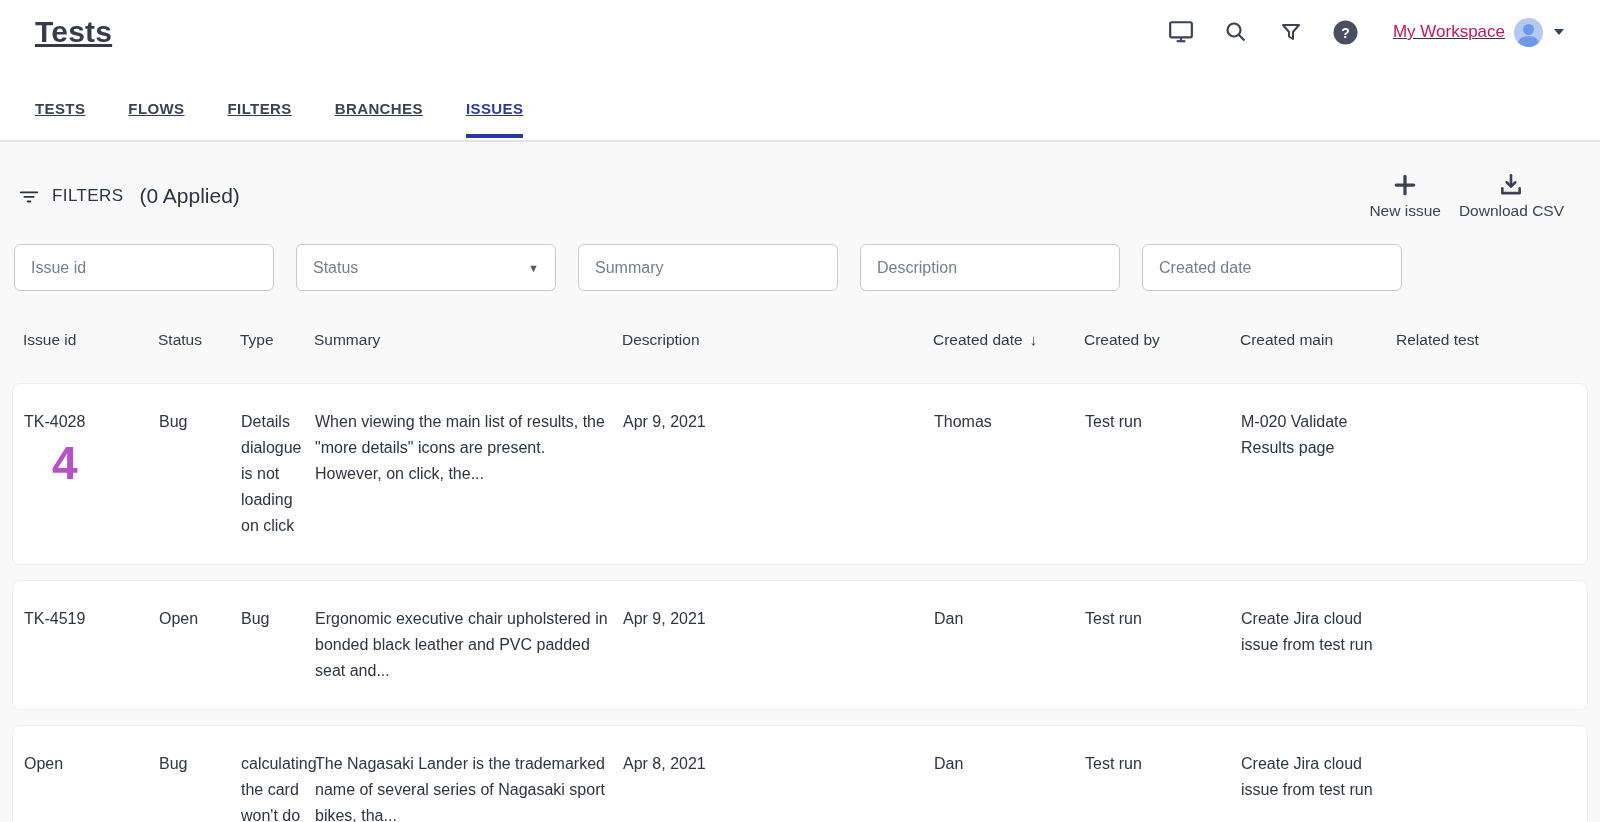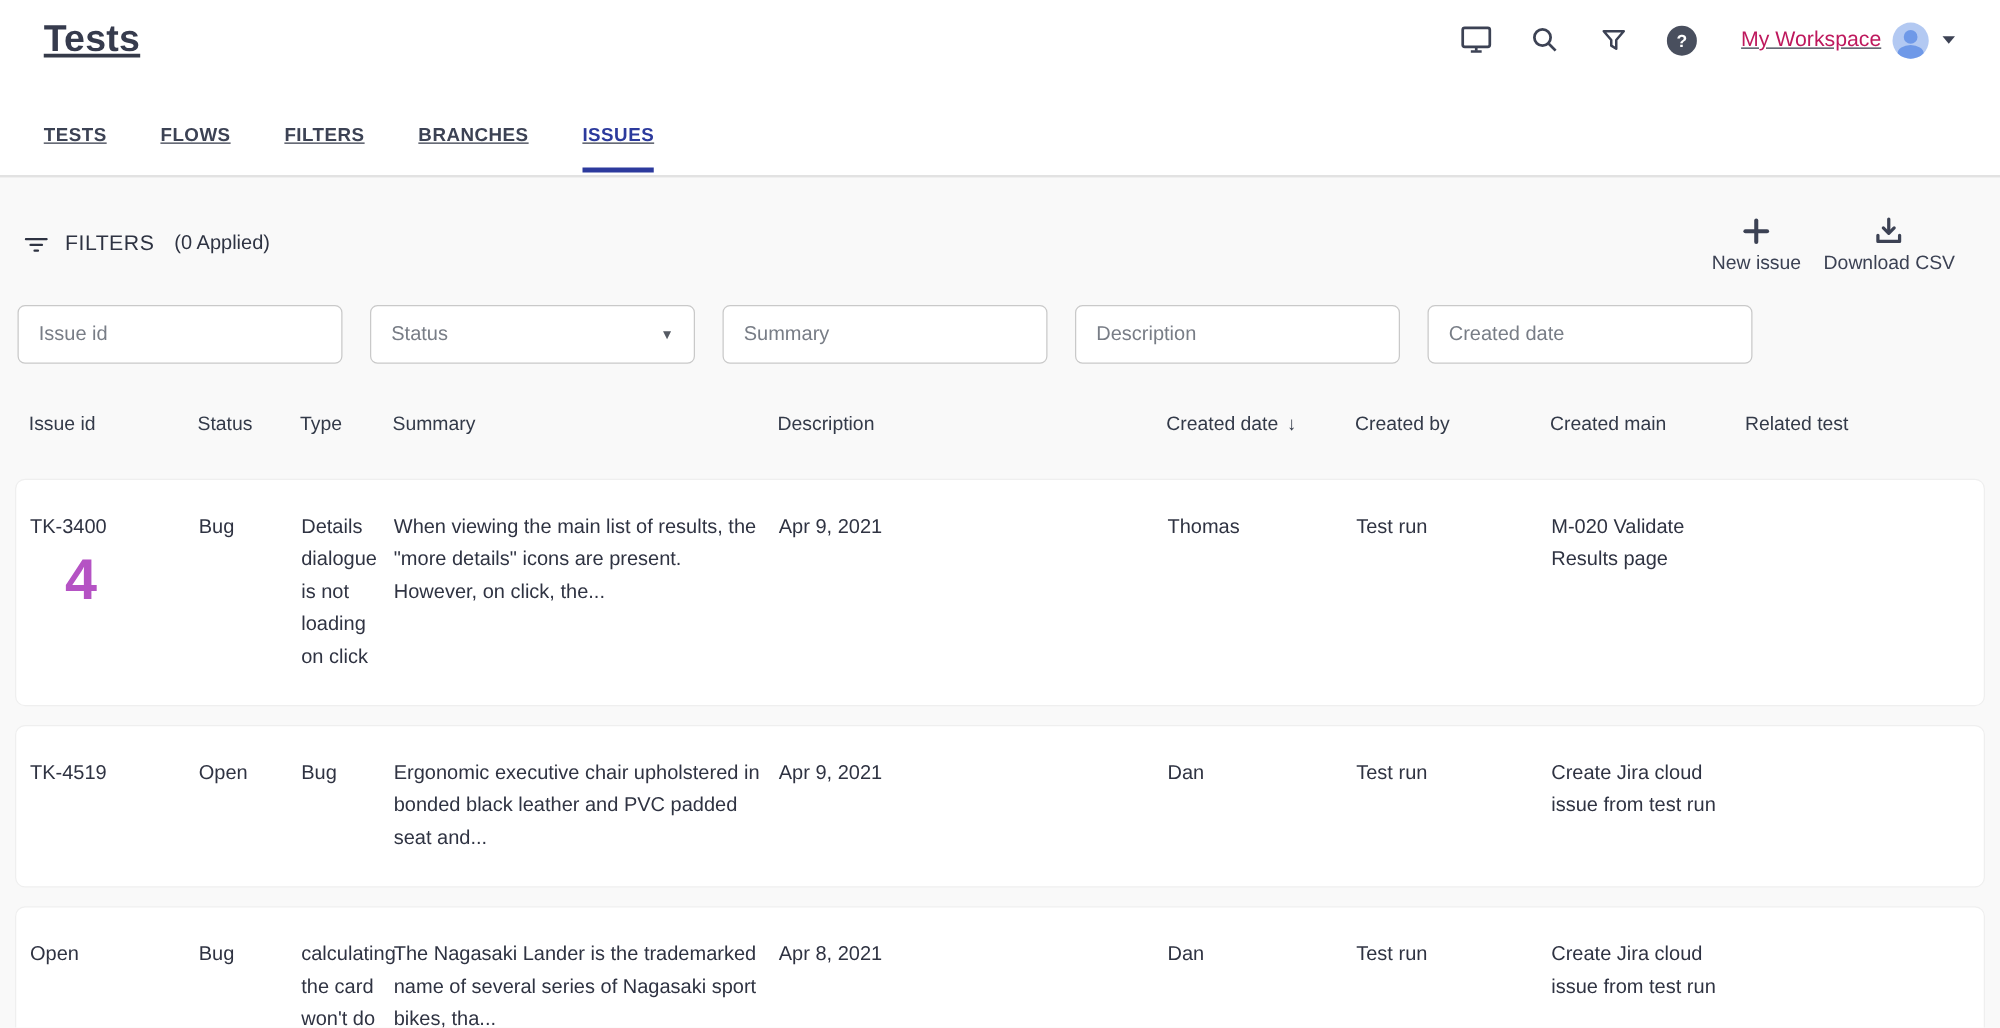--- a/index.html
+++ b/index.html
@@ -31,21 +31,21 @@
   .caret-down{width:0;height:0;border-left:5px solid transparent;border-right:5px solid transparent;border-top:6px solid #3c4254;margin-left:2px;}
 
   .tabs{display:flex;gap:43px;margin-top:42px;}
   .tab{font-size:15px;font-weight:700;letter-spacing:.4px;color:#3c4254;padding-bottom:17px;cursor:pointer;border-bottom:4px solid transparent;}
   .tab.active{color:var(--accent);border-bottom-color:var(--accent);}
 
   
   .filters-bar{display:flex;justify-content:space-between;align-items:flex-start;padding:30px 36px 0 18px;}
   .filters-toggle{display:flex;align-items:center;gap:12px;cursor:pointer;margin-top:12px;}
   .filters-text{font-size:17px;color:#2e3342;letter-spacing:.4px;}
-  .filters-applied{font-size:16px;color:#2e3342;margin-left:4px;}
+  .filters-applied{font-size:21px;color:#2e3342;margin-left:4px;}
   .filter-actions{display:flex;gap:18px;}
   .action-btn{display:flex;flex-direction:column;align-items:center;gap:4px;cursor:pointer;}
   .action-btn .label{font-size:15.5px;color:#3c4254;}
 
   .filter-inputs{display:flex;gap:22px;padding:24px 14px 0;}
   .filter-input{width:260px;height:47px;border:1px solid var(--input-border);border-radius:6px;background:#fff;
     font-family:"Liberation Sans",sans-serif;font-size:16px;color:#333;padding:0 16px;outline:none;}
   .filter-input::placeholder{color:var(--placeholder);opacity:1;}
   .filter-select{width:260px;height:47px;border:1px solid var(--input-border);border-radius:6px;background:#fff;
     display:flex;align-items:center;justify-content:space-between;padding:0 16px;cursor:pointer;}
@@ -183,21 +183,21 @@
     </div>
   <div class="th">
       <span>Related test</span>
     </div>
 </div>
 
 <div class="cards">
 
   <div class="card grid">
     <div class="cell">
-      <span>TK-3400</span>
+      <span>TK-4028</span>
       <div class="marker">4</div>
     </div>
     <div class="cell">Bug</div>
     <div class="cell">Details dialogue is not loading on click</div>
     <div class="cell">When viewing the main list of results, the "more details" icons are present. However, on click, the...</div>
     <div class="cell">Apr 9, 2021</div>
     <div class="cell">Thomas</div>
     <div class="cell">Test run</div>
     <div class="cell">M-020 Validate Results page</div>
   </div>

